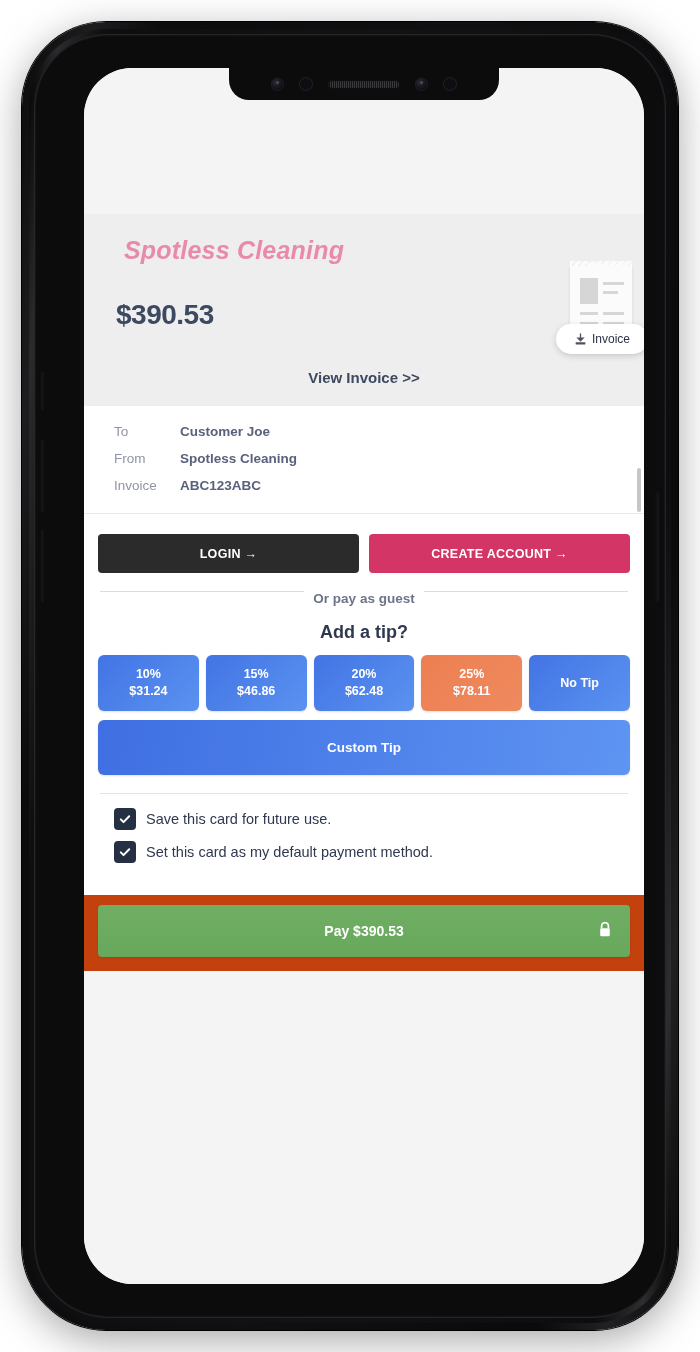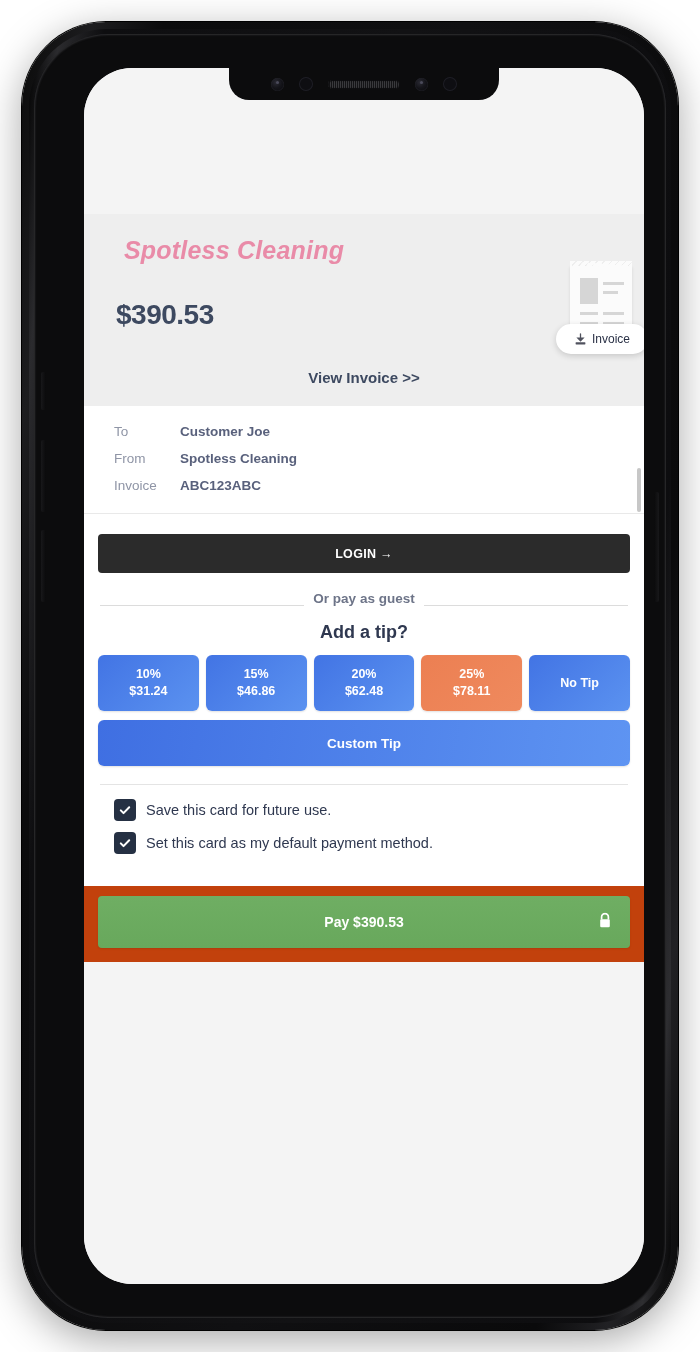--- a/index.html
+++ b/index.html
@@ -154,41 +154,41 @@
   .auth-row { display: flex; gap: 10px; padding-top: 10px; }
   .btn {
     flex: 1; height: 39px; border: none; border-radius: 4px;
     color: #ffffff; font-size: 12.5px; font-weight: bold; letter-spacing: .3px;
     display: flex; align-items: center; justify-content: center; gap: 5px;
     cursor: pointer; font-family: "Liberation Sans", sans-serif;
   }
   .btn-login  { background: #2b2b2b; }
   .btn-create { background: #d23566; }
 
-  .or-wrap { display: flex; align-items: flex-end; gap: 9px; margin: 18px 2px 0; }
+  .or-wrap { display: flex; align-items: flex-start; gap: 9px; margin: 18px 2px 0; }
   .or-line { flex: 1; height: 1px; background: #dcdcdc; }
   .or-text { color: #6d7488; font-size: 13.5px; font-weight: bold; }
 
   
   .tip { background: #ffffff; padding: 16px 14px 0; }
   .tip-title { text-align: center; color: #2f3850; font-size: 18px; font-weight: bold; }
   .tip-grid { display: flex; gap: 7px; margin-top: 12px; }
   .tip-btn {
     flex: 1; height: 56px; border-radius: 6px; border: none;
     color: #ffffff; font-weight: bold; font-size: 12.5px; line-height: 1.35;
     display: flex; flex-direction: column; align-items: center; justify-content: center;
     cursor: pointer; font-family: "Liberation Sans", sans-serif;
     background: linear-gradient(135deg,#4274e4 0%,#5b92f0 100%);
     box-shadow: 0 1px 2px rgba(0,0,0,.12);
   }
   .tip-btn.selected { background: linear-gradient(135deg,#ec7f52 0%,#ef8a5e 100%); }
   .tip-btn .pc { display: block; }
   .tip-btn .amt { display: block; }
   .custom-tip {
-    width: 100%; height: 46px; margin-top: 9px; border: none; border-radius: 6px;
+    width: 100%; height: 55px; margin-top: 9px; border: none; border-radius: 6px;
     background: linear-gradient(100deg,#3f6fe2 0%,#5e94f2 100%);
     color: #fff; font-size: 13.5px; font-weight: bold; cursor: pointer;
     font-family: "Liberation Sans", sans-serif;
     box-shadow: 0 1px 2px rgba(0,0,0,.12);
   }
   .tip-sep { height: 1px; background: #e4e4e4; margin: 18px 2px 0; }
 
   
   .card-sect { background: #ffffff; padding: 14px 14px 0; }
   .card-input {
@@ -301,20 +301,21 @@
         </div>
         <div class="det-row">
           <span class="det-k">Invoice</span>
           <span class="det-v">ABC123ABC</span>
         </div>
       </div>
 
       <div class="auth">
         <div class="auth-row">
           <button class="btn btn-login">LOGIN →</button>
+          <button class="btn btn-create">CREATE ACCOUNT →</button>
         </div>
         <div class="or-wrap">
           <span class="or-line"></span>
           <span class="or-text">Or pay as guest</span>
           <span class="or-line"></span>
         </div>
       </div>
 
       <div class="tip">
         <div class="tip-title">Add a tip?</div>

